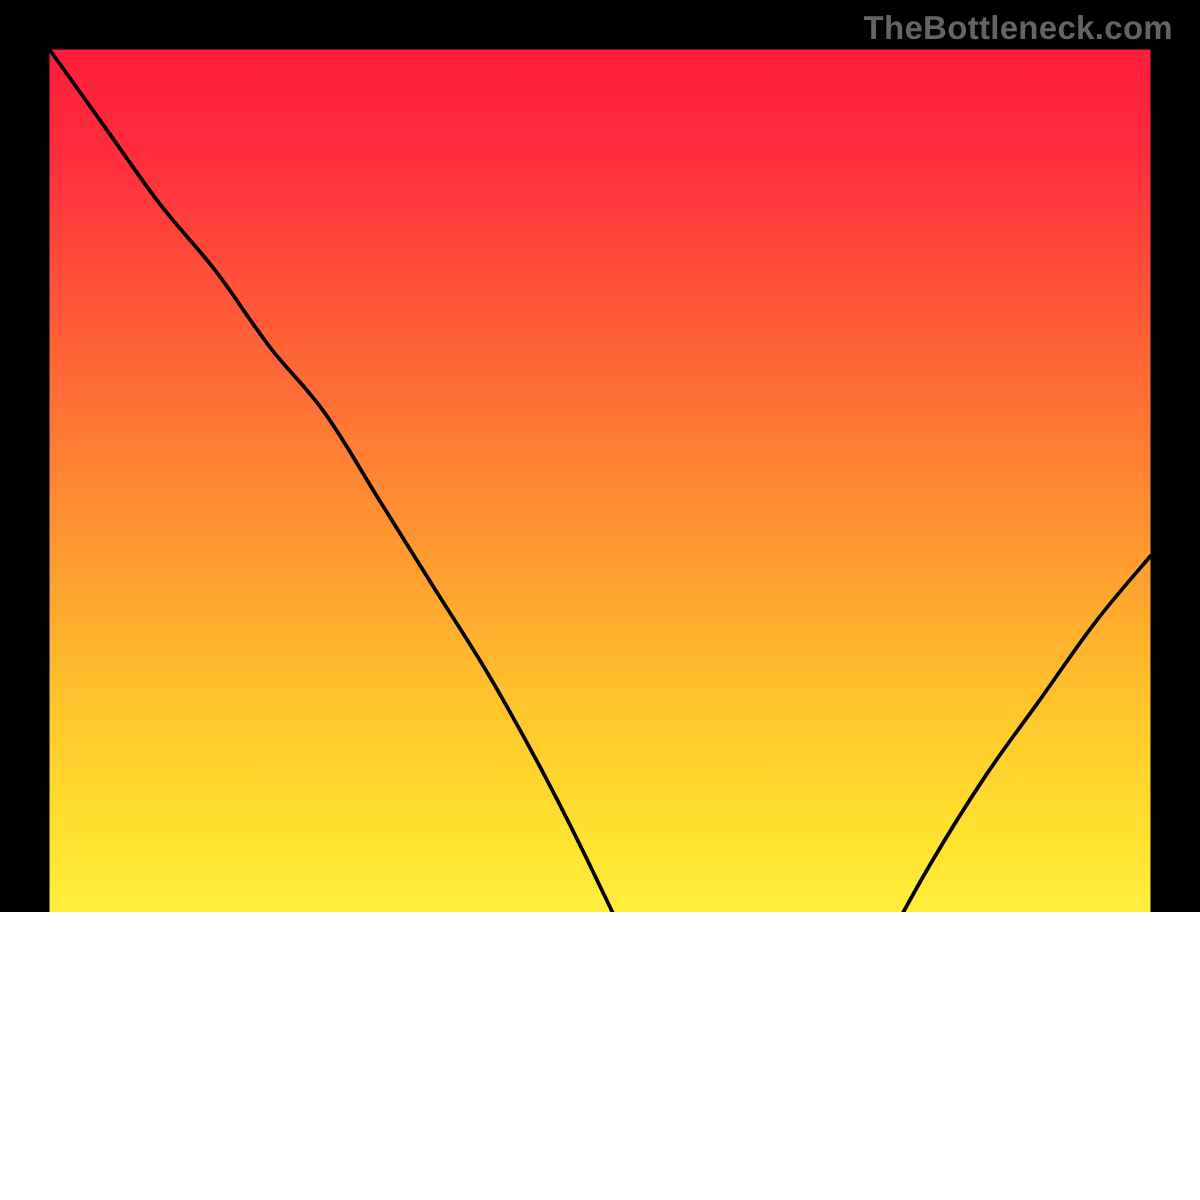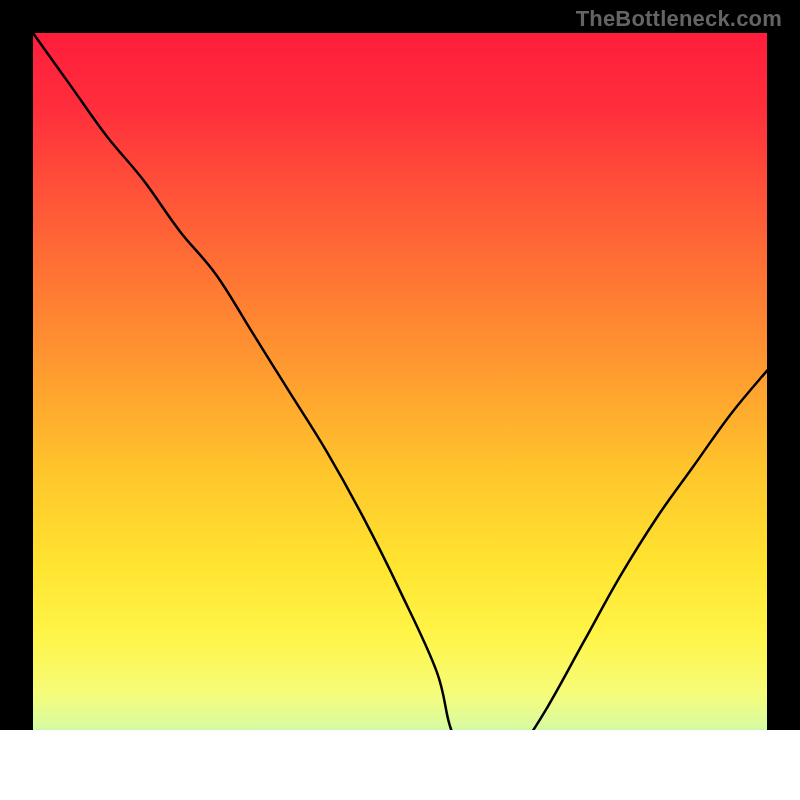--- a/index.html
+++ b/index.html
@@ -3,21 +3,21 @@
 <meta charset="utf-8">
 <style>
   body {
     margin: 0;
     padding: 0;
     background: #fff;
     font-family: Arial, Helvetica, sans-serif;
   }
   .wrap {
     width: 800px;
-    height: 730px;
+    height: 608px;
     position: relative;
     text-decoration: underline;
   }
   .watermark {
     position: absolute;
     top: 6px;
     right: 18px;
     font-size: 22px;
     font-weight: 600;
     color: #646464;

